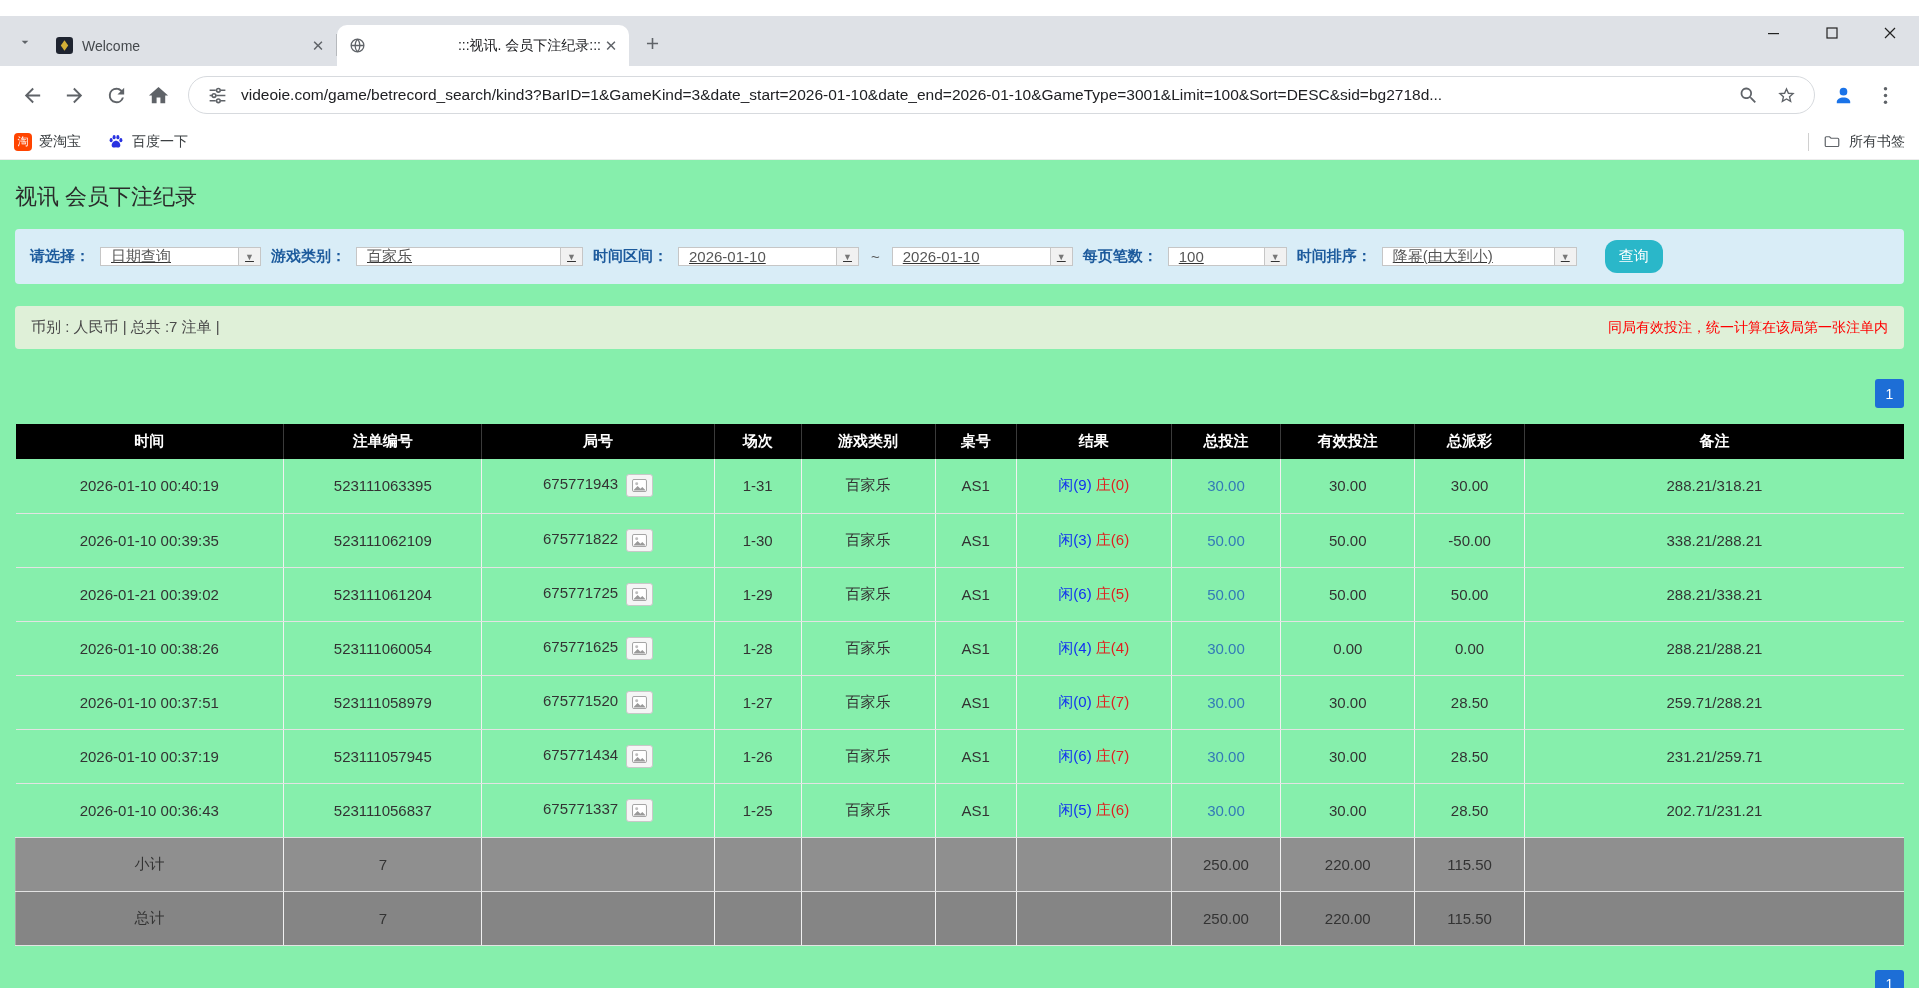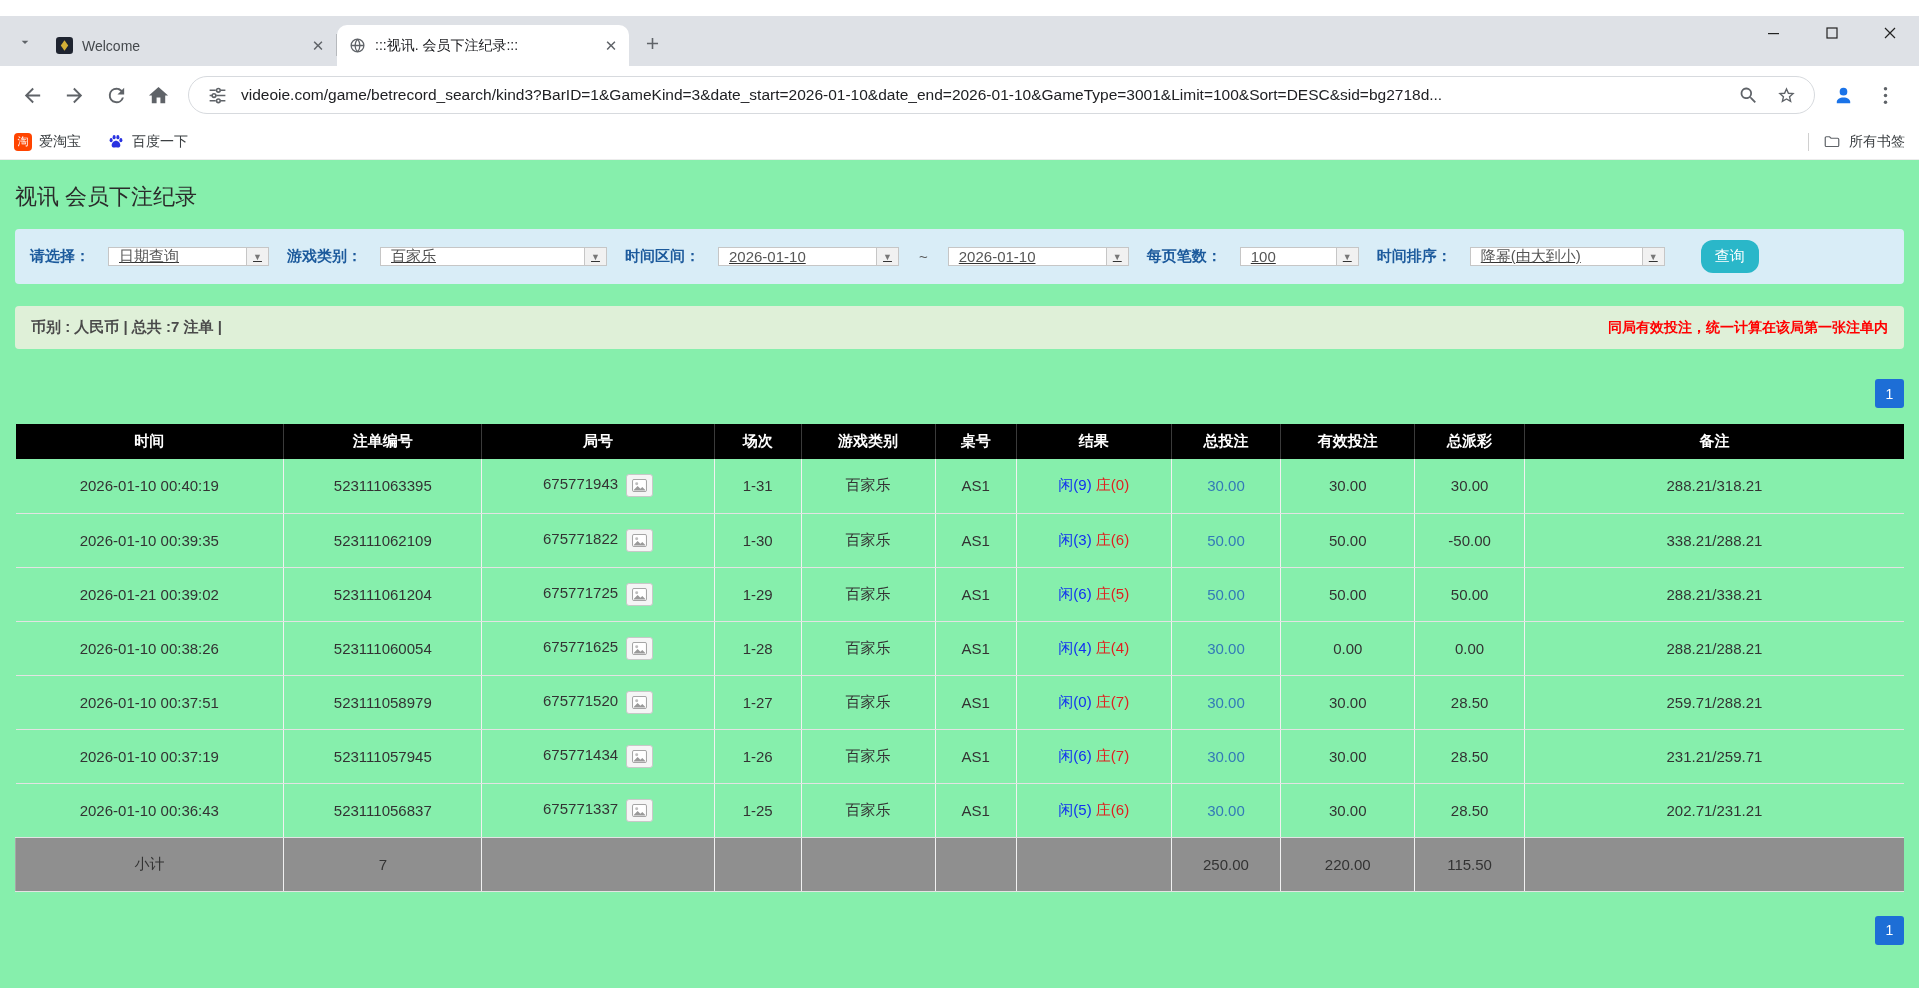--- a/index.html
+++ b/index.html
@@ -18,21 +18,21 @@
     padding-left: 6px; position: relative; flex: none; margin-top: 16px;
   }
   .tab-search-btn {
     width: 30px; height: 30px; margin: 0 4px 9px 4px; border: none; background: transparent;
     display: flex; align-items: center; justify-content: center; border-radius: 50%; cursor: pointer;
   }
   .tab {
     width: 292px; height: 41px; display: flex; align-items: center;
     padding: 0 8px 0 12px; border-radius: 10px 10px 0 0; font-size: 14px; color: #45494d;
   }
-  .tab.active { background: #fff; color: #202124; }
+  .tab.active { background: #fff; color: #202124; text-align: right; }
   .tab .favicon { width: 17px; height: 17px; margin-right: 9px; flex: none; }
   .tab-title { flex: 1; white-space: nowrap; overflow: hidden; text-overflow: clip; }
   .tab-close {
     width: 20px; height: 20px; border-radius: 50%; flex: none; cursor: pointer;
     display: flex; align-items: center; justify-content: center; color: #5f6368; font-size: 15px;
   }
   .tab-divider { width: 1px; height: 22px; background: #b6b9bd; margin-bottom: 10px; }
   .new-tab-btn {
     width: 30px; height: 30px; margin: 0 0 8px 8px; border: none; background: transparent;
     display: flex; align-items: center; justify-content: center; border-radius: 50%; cursor: pointer;
@@ -71,41 +71,41 @@
   .bm-icon.taobao { background: #ff4400; color: #fff; font-size: 11px; border-radius: 4px; }
   .bm-right { margin-left: auto; display: flex; align-items: center; gap: 8px; }
   .bm-divider { width: 1px; height: 18px; background: #d0d0d0; margin-right: 6px; }
 
   
   .page { flex: 1; background: #86efac; padding: 16px 15px 0; overflow: hidden; }
   .page-title { font-size: 22px; font-weight: 500; color: #2b2b2b; margin: 6px 0 0; height: 30px; }
 
   .filterbar {
     margin-top: 17px; height: 55px; background: var(--filter-bg, #d9edf7); border-radius: 4px;
-    display: flex; align-items: center; padding: 0 15px; gap: 18px;
+    display: flex; align-items: center; padding: 0 15px; gap: 10px;
   }
   .flabel { font-size: 15px; font-weight: bold; color: var(--filter-label, #1c5a9c); white-space: nowrap; }
   .combo { display: flex; height: 19px; background: #fff; cursor: pointer; text-decoration: underline; }
   .combo .val {
     border: 1px solid #c6c6c6; border-right: none; display: flex; align-items: center;
     padding: 0 10px; font-size: 15px; color: #555; white-space: nowrap; overflow: hidden;
   }
   .combo .caret {
     width: 23px; background: #f1f1f1; border: 1px solid #c6c6c6;
     display: flex; align-items: center; justify-content: center; color: #777; font-size: 9px;
   }
   .tilde { color: #555; font-size: 15px; margin: 0 2px; }
   .query-btn {
     height: 33px; padding: 0 14px; margin-left: 18px; border: none; border-radius: 12px;
     background: var(--accent-query-button, #2ab7c9); color: #fff; font-size: 15px; cursor: pointer;
   }
 
   .statusbar {
     margin-top: 22px; height: 43px; background: var(--status-bg, #dff0d8); border-radius: 4px;
-    display: flex; align-items: center; padding: 0 16px; font-size: 15px; color: #4a4a4a; font-weight: bold;
+    display: flex; align-items: center; padding: 0 16px; font-size: 15px; color: #4a4a4a;
   }
   .statusbar .notice { margin-left: auto; color: var(--notice-red, #ff0000); font-size: 14px; }
 
   .pager { display: flex; justify-content: flex-end; }
   .pager.top { margin-top: 30px; margin-bottom: 16px; }
   .pager.bottom { margin-top: 24px; }
   .page-btn {
     min-width: 29px; height: 29px; border: none; border-radius: 3px; cursor: pointer;
     background: var(--pagination-blue, #1d6ed6); color: #fff; font-size: 14px;
   }
@@ -507,20 +507,33 @@
           <td></td>
           <td></td>
           <td></td>
           <td></td>
           <td></td>
           <td>250.00</td>
           <td>220.00</td>
           <td>115.50</td>
           <td></td>
         </tr>
+        <tr class="summary total">
+          <td>总计</td>
+          <td>7</td>
+          <td></td>
+          <td></td>
+          <td></td>
+          <td></td>
+          <td></td>
+          <td>250.00</td>
+          <td>220.00</td>
+          <td>115.50</td>
+          <td></td>
+        </tr>
       </tbody>
     </table>
 
     <div class="pager bottom">
       <button class="page-btn">1</button>
     </div>
   </div>
 </div>
 
 </body></html>

